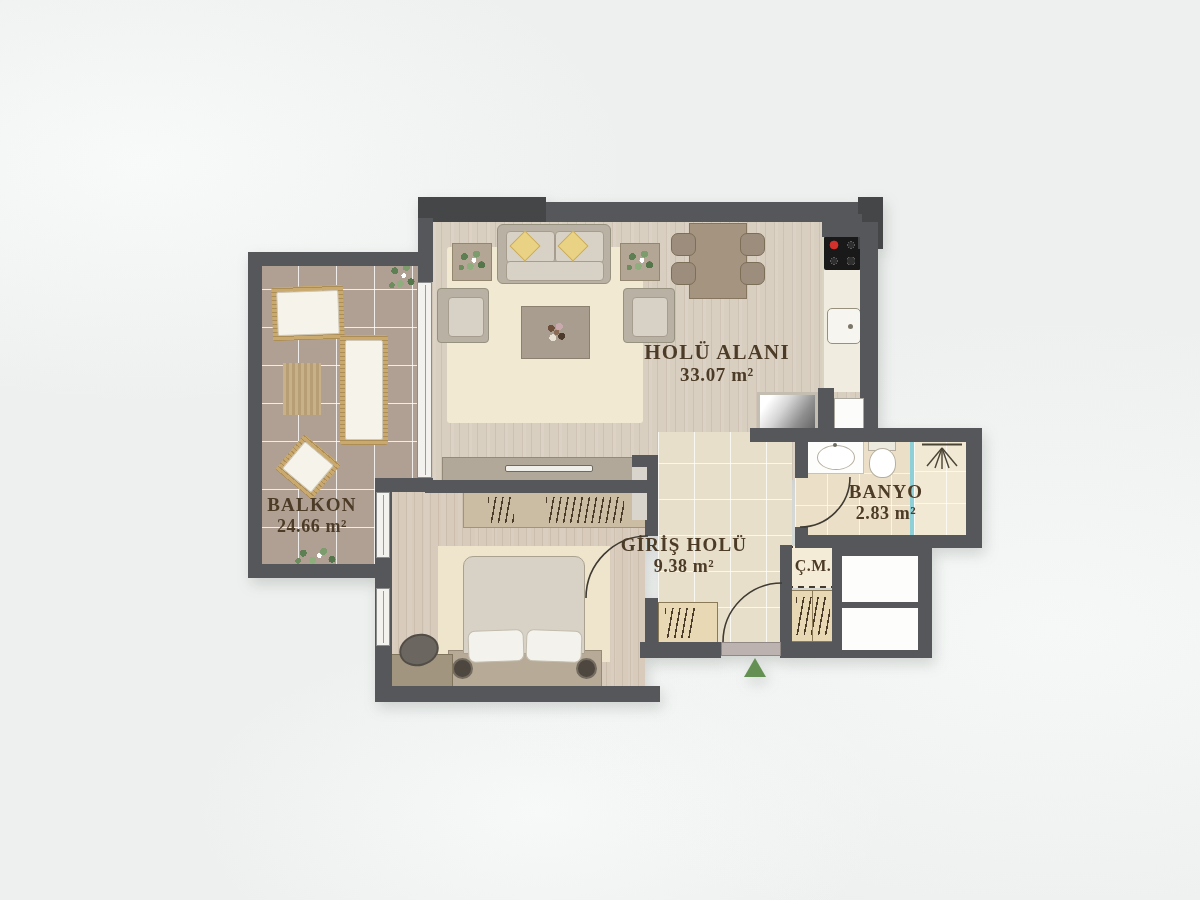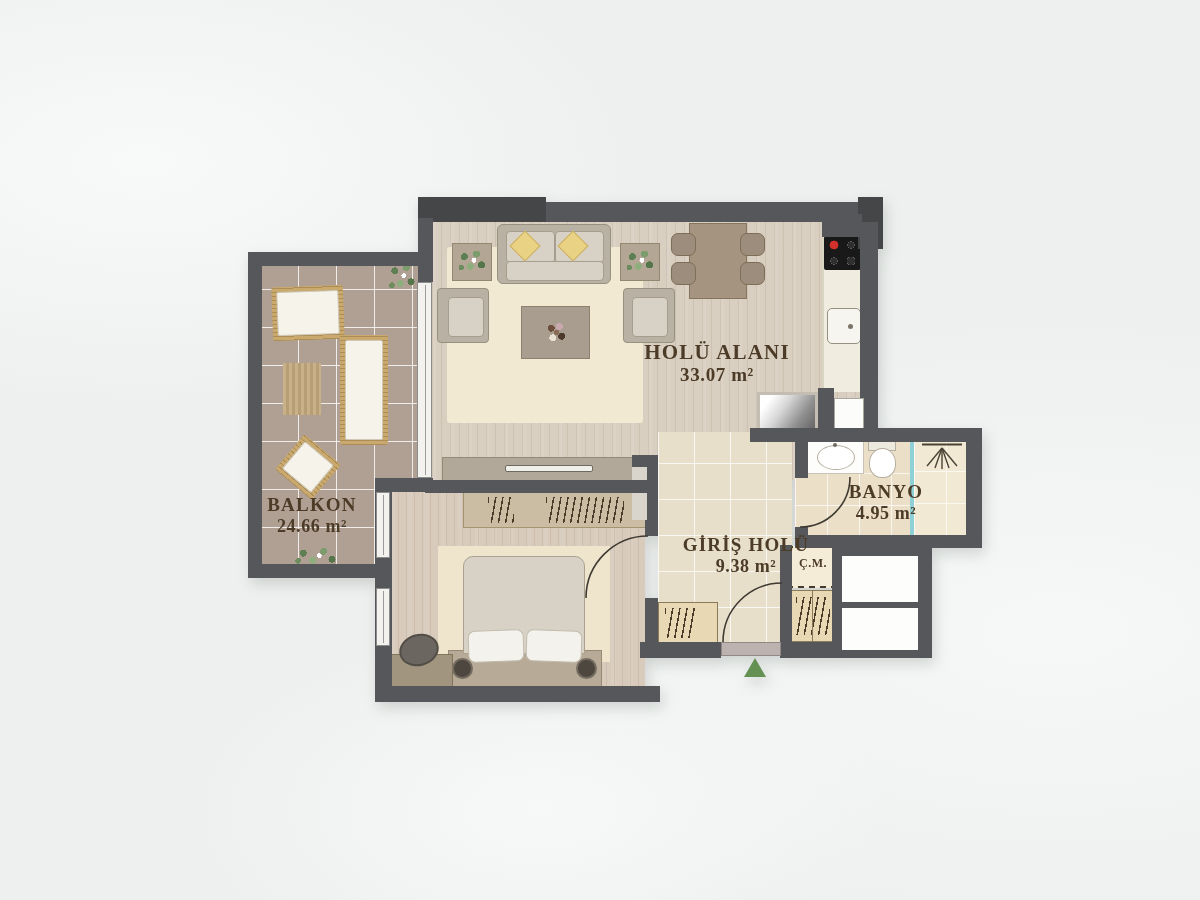--- a/index.html
+++ b/index.html
@@ -253,27 +253,27 @@
     <div class="rname">HOLÜ ALANI</div>
     <div class="rarea" style="font-size:19px;">33.07 m²</div>
   </div>
 
   <div class="abs label" style="left:312px;top:494px;font-size:19px;">
     <div class="rname">BALKON</div>
     <div class="rarea" style="font-size:18px;">24.66 m²</div>
   </div>
 
 
-  <div class="abs label" style="left:746px;top:534px;font-size:19px;">
+  <div class="abs label" style="left:684px;top:534px;font-size:19px;">
     <div class="rname">GİRİŞ HOLÜ</div>
     <div class="rarea" style="font-size:18px;">9.38 m²</div>
   </div>
 
   <div class="abs label" style="left:886px;top:481px;font-size:19px;">
     <div class="rname">BANYO</div>
-    <div class="rarea" style="font-size:18px;">4.95 m²</div>
-  </div>
-
-  <div class="abs label" style="left:813px;top:557px;font-size:12px;">
+    <div class="rarea" style="font-size:18px;">2.83 m²</div>
+  </div>
+
+  <div class="abs label" style="left:813px;top:557px;font-size:16px;">
     <div class="rname" style="letter-spacing:.5px;">Ç.M.</div>
   </div>
 
 </div>
 
 </body></html>

